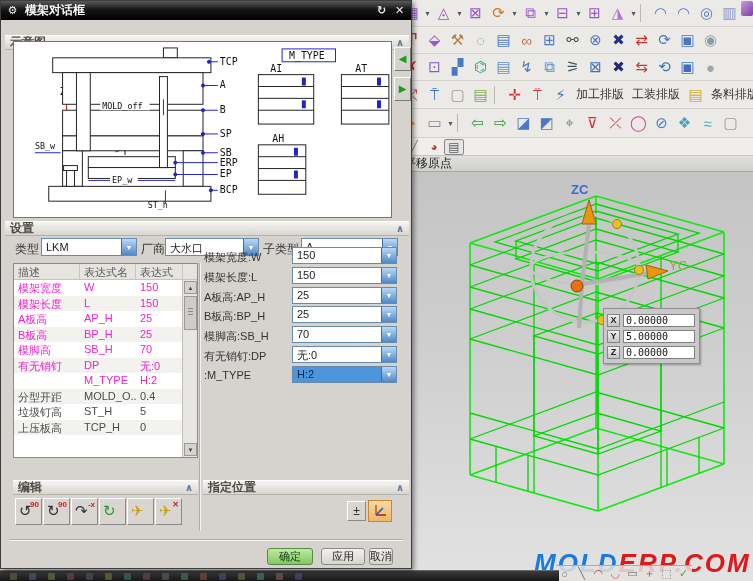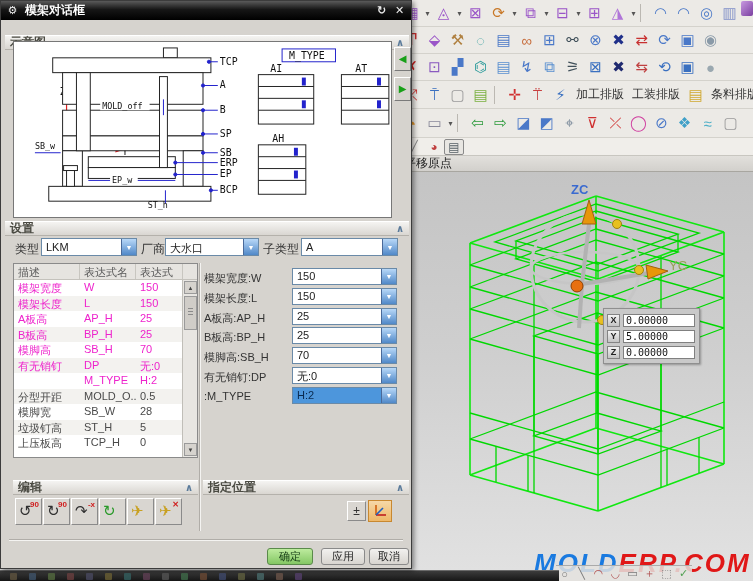--- a/index.html
+++ b/index.html
@@ -104,21 +104,21 @@
   .t-sbtn { position:absolute; left:1px; width:13px; height:13px; background:#d6d3ce;
     border:1px solid #9a9a9a; font-size:6px; color:#444; text-align:center; line-height:12px; }
   .t-thumb { position:absolute; left:1px; top:16px; width:13px; height:34px; background:#d0cdc8;
     border:1px solid #9a9a9a; }
   .t-thumb::after { content:""; position:absolute; left:3px; right:3px; top:14px;
     border-top:1px solid #8a8a8a; box-shadow:0 3px 0 #8a8a8a, 0 -3px 0 #8a8a8a; }
 
   .col-divider { position:absolute; left:198px; top:262px; width:2px; height:268px;
     border-left:1px solid #b0ada8; border-right:1px solid #f4f3f1; }
 
-  .pform { position:absolute; left:202px; top:266px; width:206px; }
+  .pform { position:absolute; left:202px; top:245px; width:206px; }
   .f-row { position:relative; height:19.8px; }
   .f-label { position:absolute; left:1px; top:4px; font-size:11px; color:#333; white-space:nowrap; }
   .f-combo { position:absolute; left:89px; top:1px; width:105px; height:17px;
     background:#fff; border:1px solid #6a8aa8; display:flex; }
   .f-val { flex:1; font-size:11px; color:#222; padding:1px 0 0 4px; }
   .f-combo.selected .f-val { background:#4d96dc; color:#0a2a50; }
   .f-arrow { width:15px; background:linear-gradient(#b8d8f8,#5088c8); border-left:1px solid #4a6a9a;
     color:#fff; font-size:7px; text-align:center; line-height:16px; }
 
   .hdr-part { left:12px; top:461px; width:185px; }
@@ -141,21 +141,21 @@
     background:linear-gradient(#f6d8a8,#eeb868); border:1px solid #c88830; padding:1px 3px; }
 
   .btm-sep { position:absolute; left:8px; top:538px; right:8px; height:2px;
     border-top:1px solid #b0ada8; border-bottom:1px solid #f4f3f1; }
   .dlg-btn { position:absolute; top:547px; height:17px; font-size:11px; color:#222;
     border:1px solid #8a8a8a; border-radius:3px; background:linear-gradient(#f2f1ef,#d8d5d0);
     text-align:center; line-height:15px; padding:0; }
   .btn-ok { left:266px; width:46px; background:linear-gradient(#bdeb9e,#84c764);
     border-color:#5a8a4a; color:#143a14; }
   .btn-apply { left:320px; width:44px; }
-  .btn-cancel { left:368px; width:40px; }
+  .btn-cancel { left:368px; width:24px; }
 </style>
 </head>
 <body>
 
 <div class="workspace">
 
   <div class="toolbars">
     <div class="tb-row">
 
         <span class="ticon" style="color: rgb(154, 85, 200);">
@@ -882,29 +882,24 @@
 
       <div class="t-row pink">
         <span class="c1"></span>
         <span class="c2">M_TYPE</span>
         <span class="c3">H:2</span>
       </div>
 
       <div class="t-row">
         <span class="c1">分型开距</span>
         <span class="c2">MOLD_O...</span>
-        <span class="c3">0.5</span>
-      </div>
-
-
-      <div class="t-row">
-        <span class="c1">模脚宽</span>
-        <span class="c2">SB_W</span>
-        <span class="c3">28</span>
-      </div>
+        <span class="c3">0.4</span>
+      </div>
+
+
 
       <div class="t-row">
         <span class="c1">垃圾钉高</span>
         <span class="c2">ST_H</span>
         <span class="c3">5</span>
       </div>
 
       <div class="t-row">
         <span class="c1">上压板高</span>
         <span class="c2">TCP_H</span>

